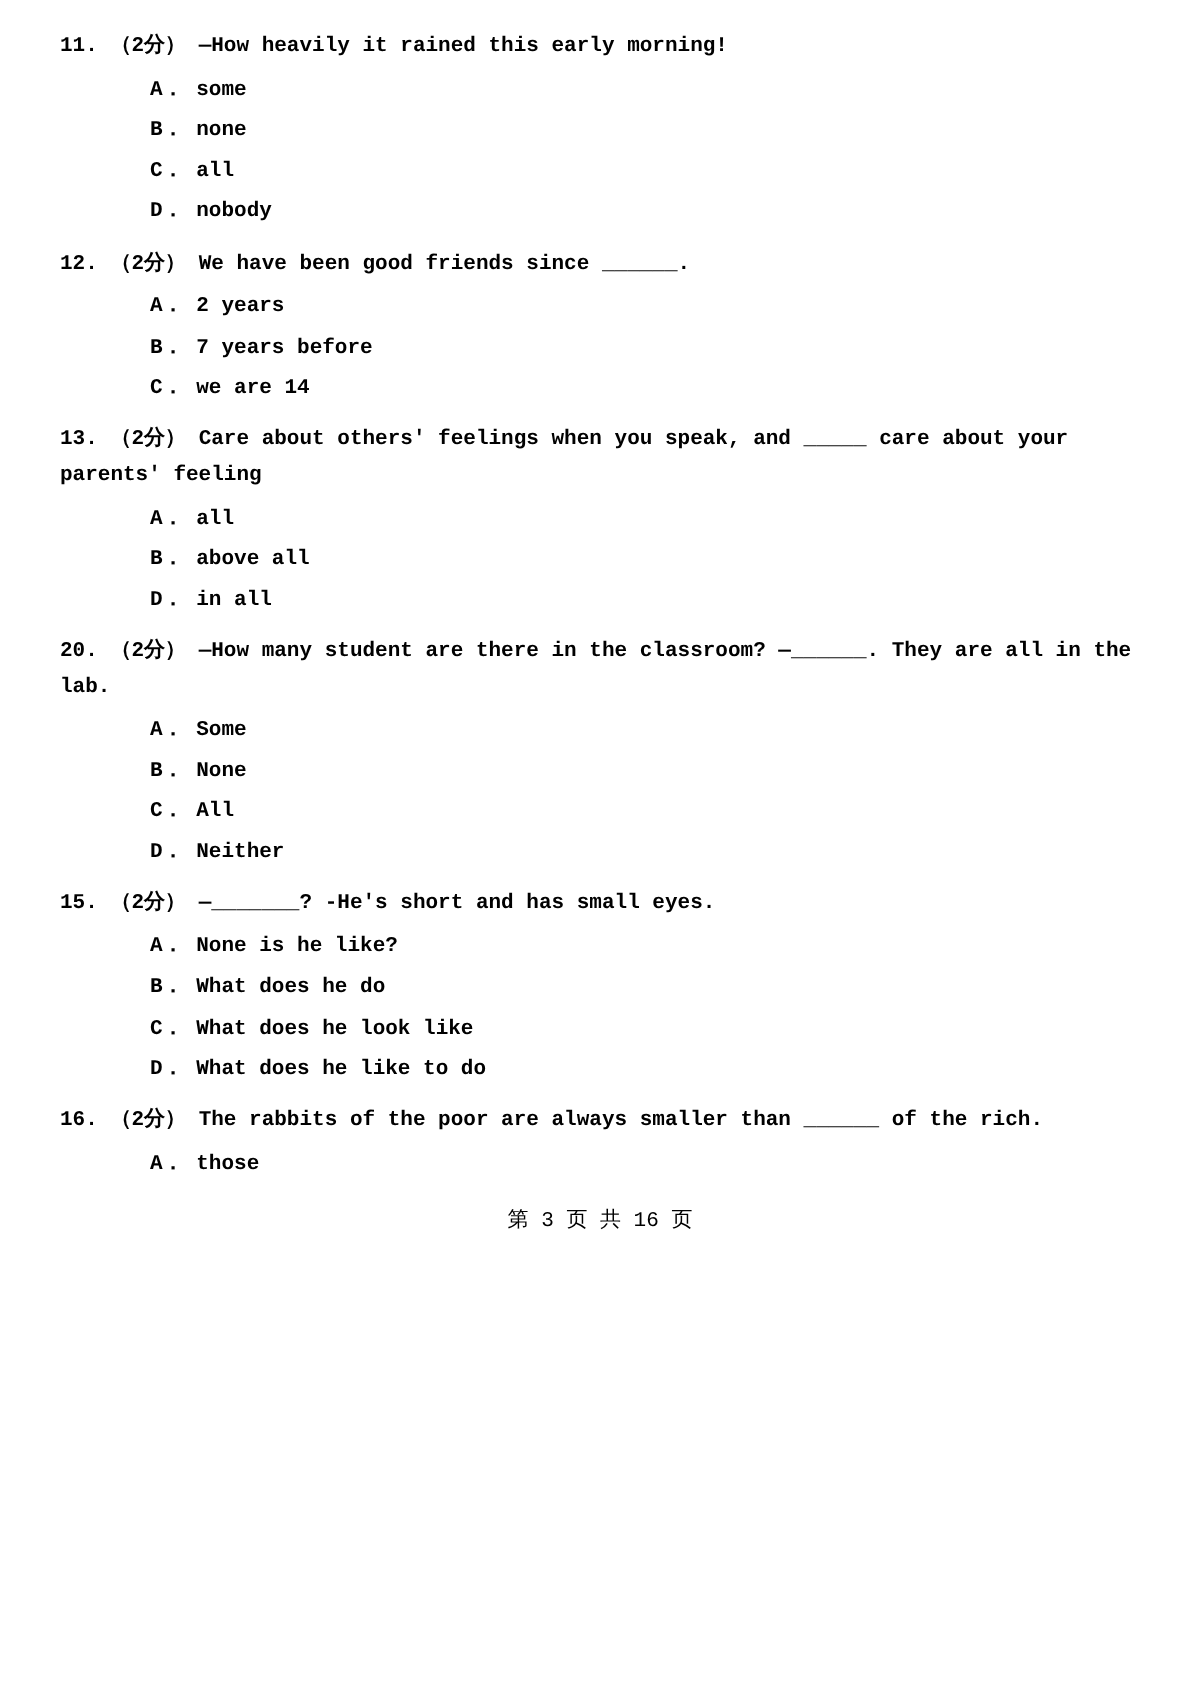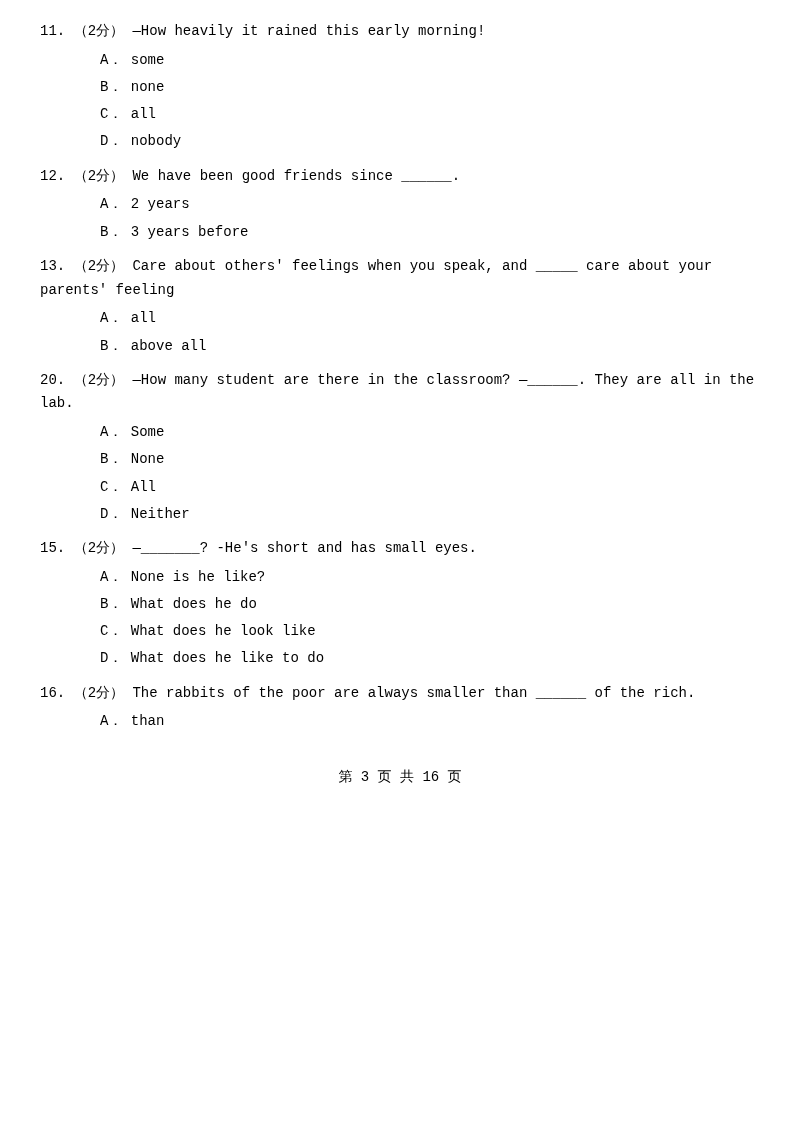--- a/index.html
+++ b/index.html
@@ -12,34 +12,35 @@
       font-family: "Courier New", Courier, monospace;
       font-size: 14px;
       color: #000000;
       width: 800px;
       min-height: 1132px;
       padding: 20px 40px 40px 40px;
       line-height: 1.8;
     }
     .question-block {
       margin-bottom: 10px;
+      font-weight: bold;
     }
     .question-text {
       margin-bottom: 4px;
       text-indent: 0;
       line-height: 1.7;
     }
     .option {
       padding-left: 60px;
       margin-bottom: 2px;
       line-height: 1.8;
     }
     .footer {
       text-align: center;
-      margin-top: 30px;
+      margin-top: 13px;
       font-size: 14px;
     }
   </style>
 </head>
 <body>
 
 <div>
 
   <div class="question-block">
     <div class="question-text">
@@ -70,37 +71,45 @@
       <span>12.</span>
       <span>（2分）</span>
       <span>We have been good friends since ______.</span>
     </div>
     <div class="option">
       <span>A．</span>
       <span>2 years</span>
     </div>
     <div class="option">
       <span>B．</span>
-      <span>3 years before</span>
+      <span>7 years before</span>
+    </div>
+    <div class="option">
+      <span>C．</span>
+      <span>we are 14</span>
     </div>
   </div>
 
   <div class="question-block">
     <div class="question-text">
       <span>13.</span>
       <span>（2分）</span>
       <span>Care about others' feelings when you speak, and _____ care about your parents' feeling</span>
     </div>
     <div class="option">
       <span>A．</span>
       <span>all</span>
     </div>
     <div class="option">
       <span>B．</span>
       <span>above all</span>
+    </div>
+    <div class="option">
+      <span>D．</span>
+      <span>in all</span>
     </div>
   </div>
 
   <div class="question-block">
     <div class="question-text">
       <span>20.</span>
       <span>（2分）</span>
       <span>—How many student are there in the classroom? —______. They are all in the lab.</span>
     </div>
     <div class="option">
@@ -146,21 +155,21 @@
   </div>
 
   <div class="question-block">
     <div class="question-text">
       <span>16.</span>
       <span>（2分）</span>
       <span>The rabbits of the poor are always smaller than ______ of the rich.</span>
     </div>
     <div class="option">
       <span>A．</span>
-      <span>than</span>
+      <span>those</span>
     </div>
   </div>
 
   <div class="footer">
     <span>第 3 页 共 16 页</span>
   </div>
 
 </div>
 
 </body></html>

